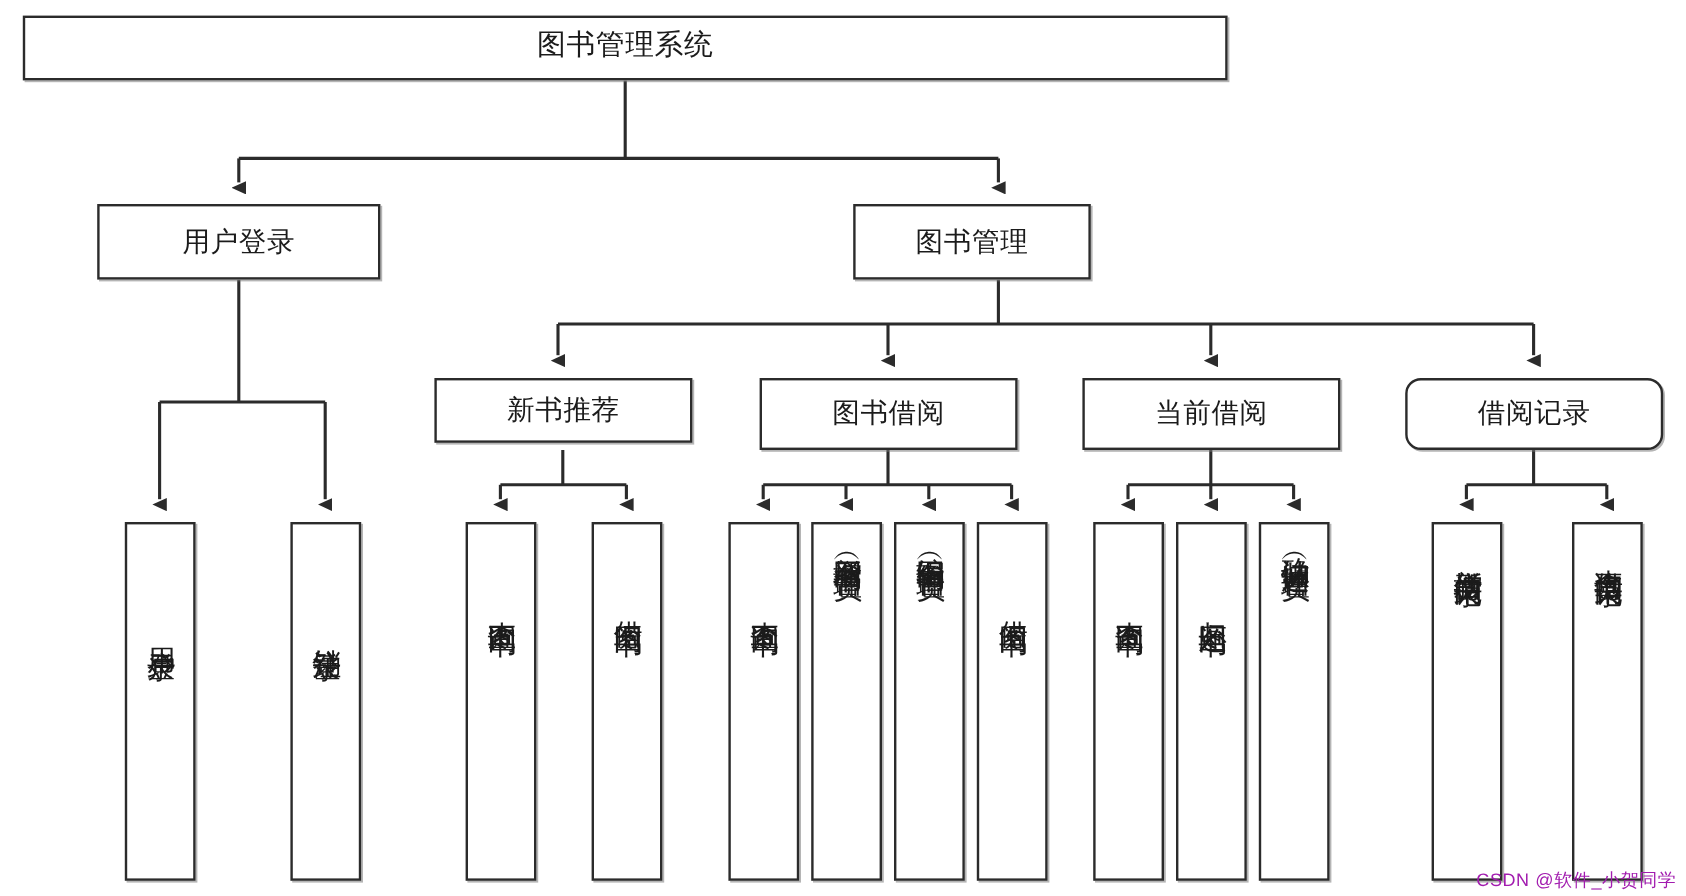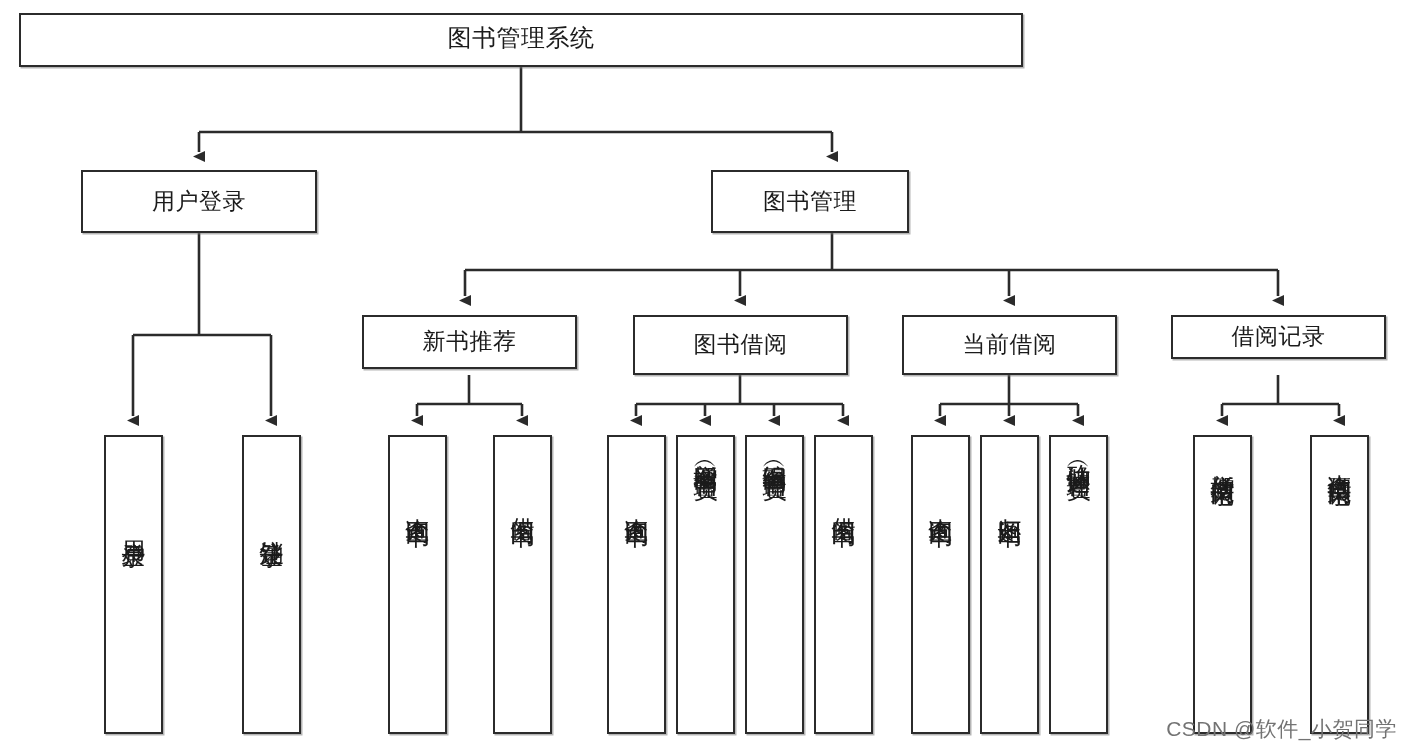--- a/index.html
+++ b/index.html
@@ -67,22 +67,22 @@
   }
   .node.vert.mid .lbl   { margin-top: 84px; }
   .node.vert.mid2 .lbl  { margin-top: 62px; }
   .node.vert.tall .lbl  { margin-top: 8px; }
   .node.vert.tall2 .lbl { margin-top: 18px; }
 
   .watermark {
     position: absolute;
     right: 8px;
     bottom: 4px;
-    font-size: 21px;
-    color: #737373;
+    font-size: 15px;
+    color: #a21caf;
     letter-spacing: 0.5px;
     z-index: 5;
     white-space: nowrap;
   }
 </style>
 </head>
 <body>
 
 <div id="canvas">
 
@@ -149,21 +149,21 @@
 
   <div class="node horiz" style="left:362px; top:315px; width:215px; height:54px;">
     <span class="lbl">新书推荐</span>
   </div>
   <div class="node horiz" style="left:633px; top:315px; width:215px; height:60px;">
     <span class="lbl">图书借阅</span>
   </div>
   <div class="node horiz" style="left:902px; top:315px; width:215px; height:60px;">
     <span class="lbl">当前借阅</span>
   </div>
-  <div class="node horiz" style="left:1171px; top:315px; width:215px; height:44px;">
+  <div class="node horiz" style="left:1171px; top:315px; width:215px; height:60px;border-radius:13px;">
     <span class="lbl">借阅记录</span>
   </div>
 
   <div class="node vert mid" style="left:104px; top:435px; width:59px; height:299px;">
     <span class="lbl">用户登录</span>
   </div>
   <div class="node vert mid" style="left:242px; top:435px; width:59px; height:299px;">
     <span class="lbl">注销登录</span>
   </div>
 

